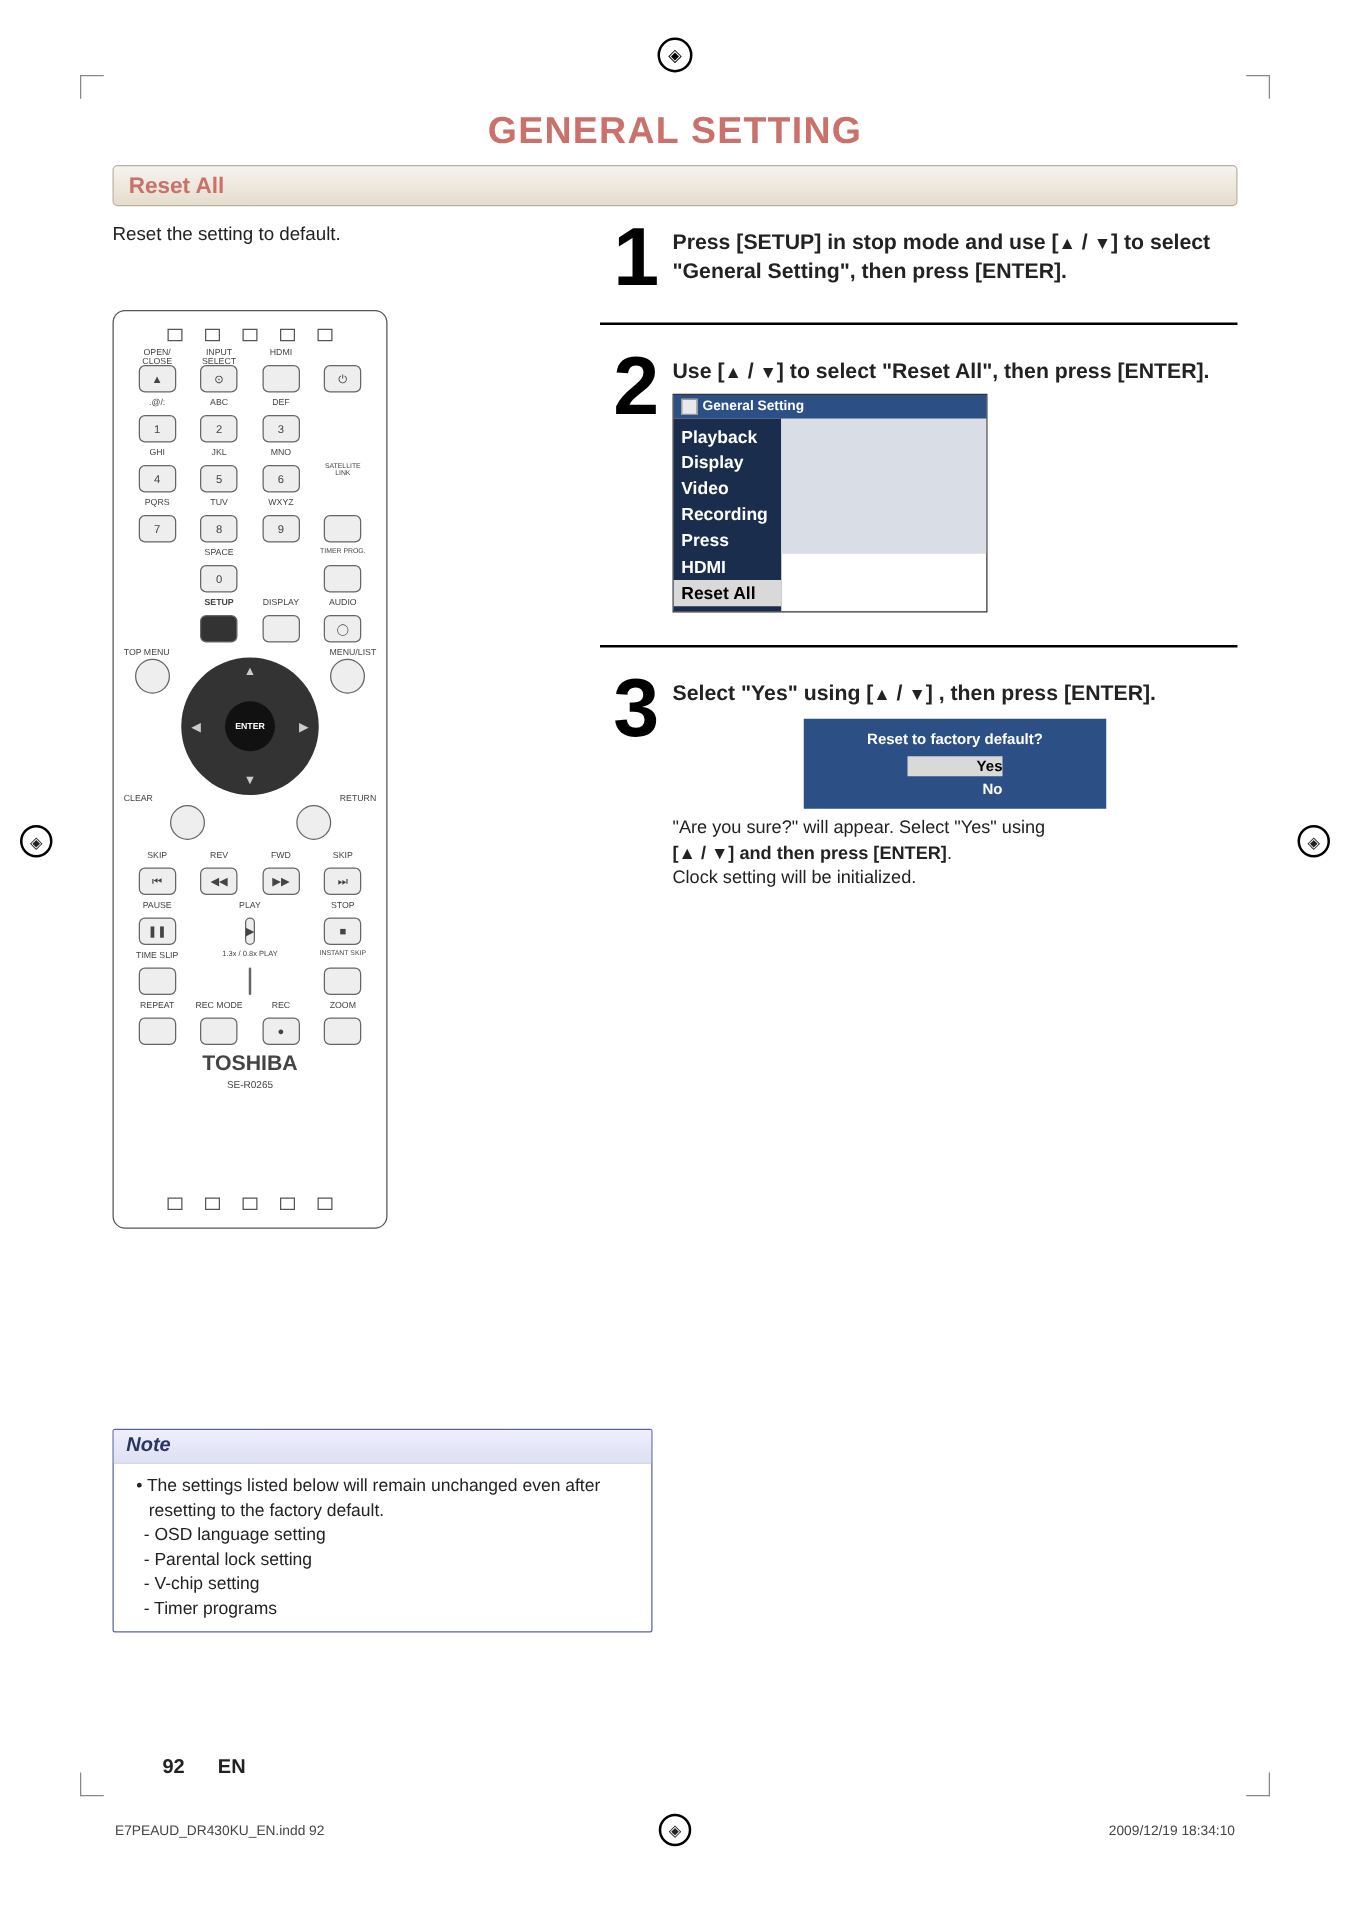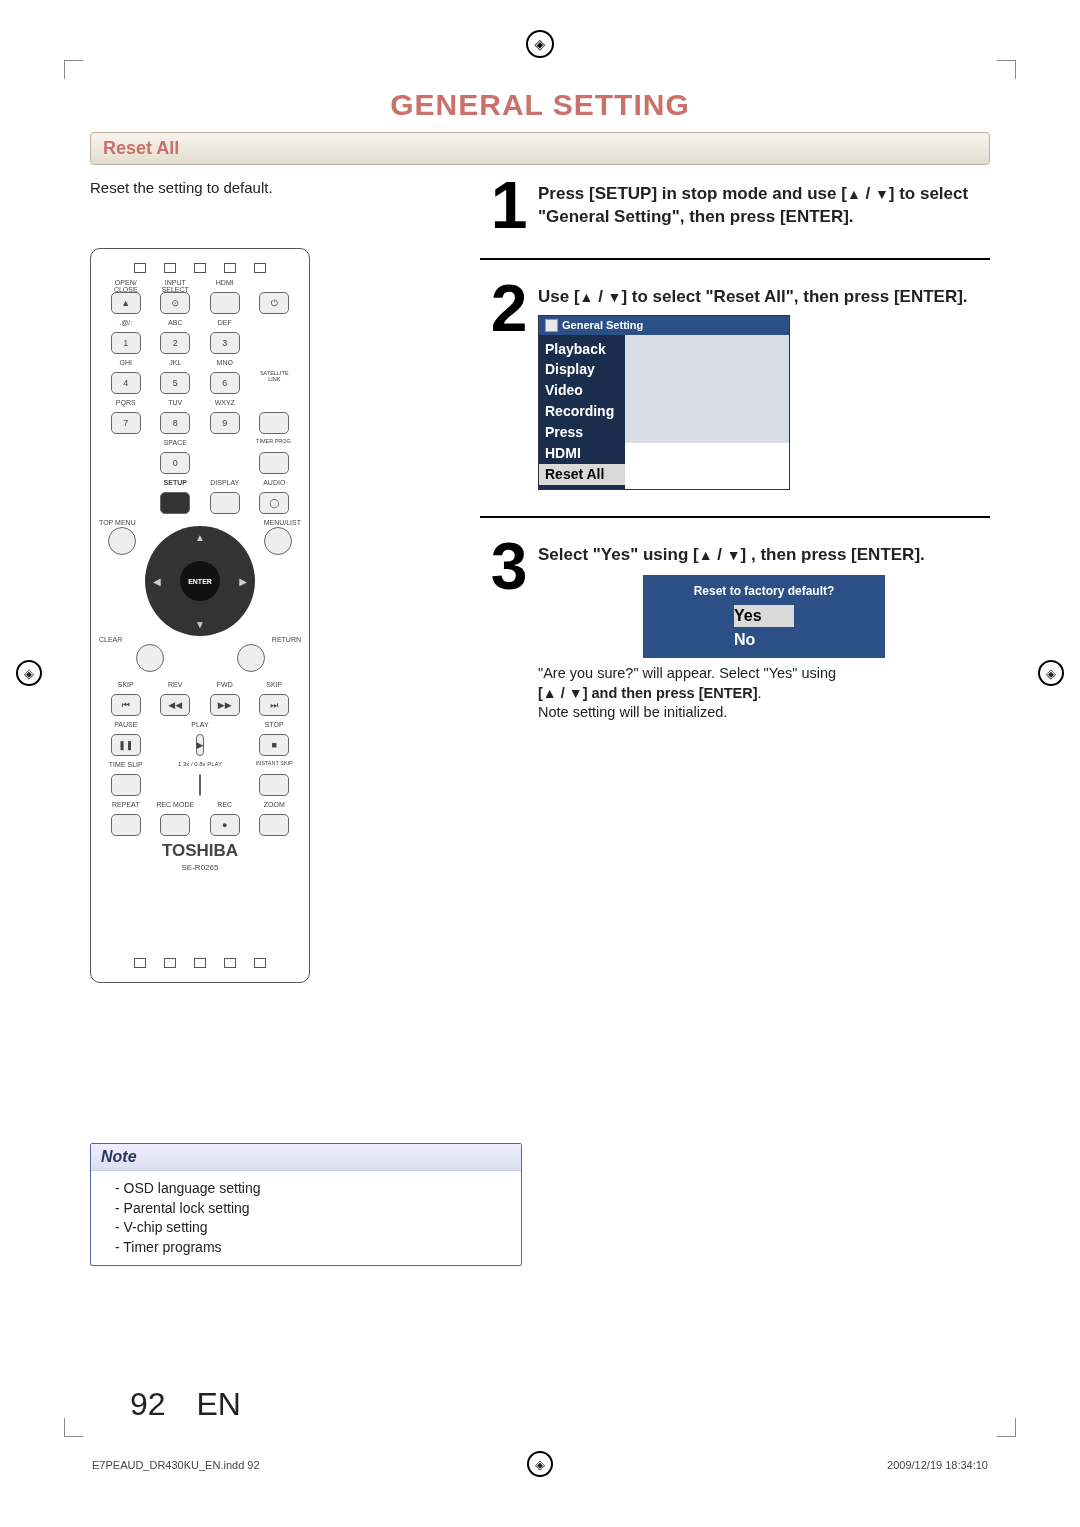--- a/index.html
+++ b/index.html
@@ -73,21 +73,21 @@
   .osd-title .ico{width:11px;height:11px;background:#e9e9e9;display:inline-block;border:1px solid #999;}
   .osd-body{display:flex;}
   .osd-side{background:#1b2d4c;color:#fff;font-size:14px;font-weight:700;padding:4px 6px;width:74px;}
   .osd-side div{padding:1px 0;}
   .osd-side .hl{background:#d9d9d9;color:#000;margin:0 -6px;padding:1px 6px;}
   .osd-pane{flex:1;background:#d9dde6;height:108px;}
 
   
   .confirm-box{width:230px;background:#2c4f86;color:#fff;text-align:center;padding:8px 6px;margin-top:8px;font-size:12px;font-weight:700;}
   .confirm-opts{margin-top:6px;display:flex;flex-direction:column;align-items:center;gap:2px;}
-  .confirm-opt{width:60px;text-align:left;font-size:16px;}
+  .confirm-opt{width:76px;text-align:right;font-size:12px;}
   .confirm-opt.sel{background:#d9d9d9;color:#000;}
   .confirm-opt.no{color:#fff;}
 
   
   .remote{
     width:220px;height:735px;background:#fff;border:1px solid #555;border-radius:10px;
     padding:8px;box-sizing:border-box;display:flex;flex-direction:column;align-items:center;
     font-size:8px;color:#444;
   }
   .top-slots,.bot-slots{display:flex;gap:18px;margin:6px 0;}
@@ -107,21 +107,21 @@
 
   
   .note-box{width:430px;border:1px solid #5a64a0;border-radius:2px;margin-top:160px;}
   .note-head{background:linear-gradient(#eef,#dde0f0);padding:4px 10px;font-style:italic;font-weight:700;color:#2a3560;border-bottom:1px solid #c7cbe0;font-size:16px;}
   .note-body{padding:8px 14px;font-size:14px;line-height:1.4;}
   .note-body ul{margin:0;padding-left:14px;}
   .note-body ul li{list-style:none;text-indent:-10px;}
   .note-body ul li::before{content:"• ";}
   .note-body .sub{margin-left:10px;}
 
-  .page-footer{position:absolute;bottom:104px;left:130px;font-weight:400;font-size:32px;}
+  .page-footer{position:absolute;bottom:104px;left:130px;font-weight:700;font-size:16px;}
   .page-footer .en{margin-left:22px;}
   .fine-left{position:absolute;bottom:56px;left:92px;font-size:11px;color:#444;}
   .fine-right{position:absolute;bottom:56px;right:92px;font-size:11px;color:#444;}
 </style>
 </head>
 <body>
 
 <div class="page">
   <div class="reg-top"></div>
   <div class="reg-left"></div>
@@ -284,20 +284,23 @@
               <span class="slot"></span>
               <span class="slot"></span>
               <span class="slot"></span>
               <span class="slot"></span>
           </div>
         </div>
 
         <div class="note-box">
           <div class="note-head">Note</div>
           <div class="note-body">
+            <ul>
+              <li>The settings listed below will remain unchanged even after resetting to the factory default.</li>
+            </ul>
             <div class="sub">- OSD language setting</div>
             <div class="sub">- Parental lock setting</div>
             <div class="sub">- V-chip setting</div>
             <div class="sub">- Timer programs</div>
           </div>
         </div>
       </div>
     </div>
 
     <div class="right-col">
@@ -345,21 +348,21 @@
               <div>Reset to factory default?</div>
               <div class="confirm-opts">
                 <div class="confirm-opt sel">Yes</div>
                 <div class="confirm-opt no">No</div>
               </div>
             </div>
           </div>
           <div class="step-sub">
             <span>"Are you sure?" will appear. Select "Yes" using</span><br>
             <b><span>[</span><span class="arrow">▲</span><span> / </span><span class="arrow">▼</span><span>] and then press </span><span>[ENTER]</span></b><span>.</span><br>
-            <span>Note setting will be initialized.</span>
+            <span>Clock setting will be initialized.</span>
           </div>
         </div>
       </div>
     </div>
   </div>
 
   <div class="page-footer">
     <span>92</span>
     <span class="en">EN</span>
   </div>

